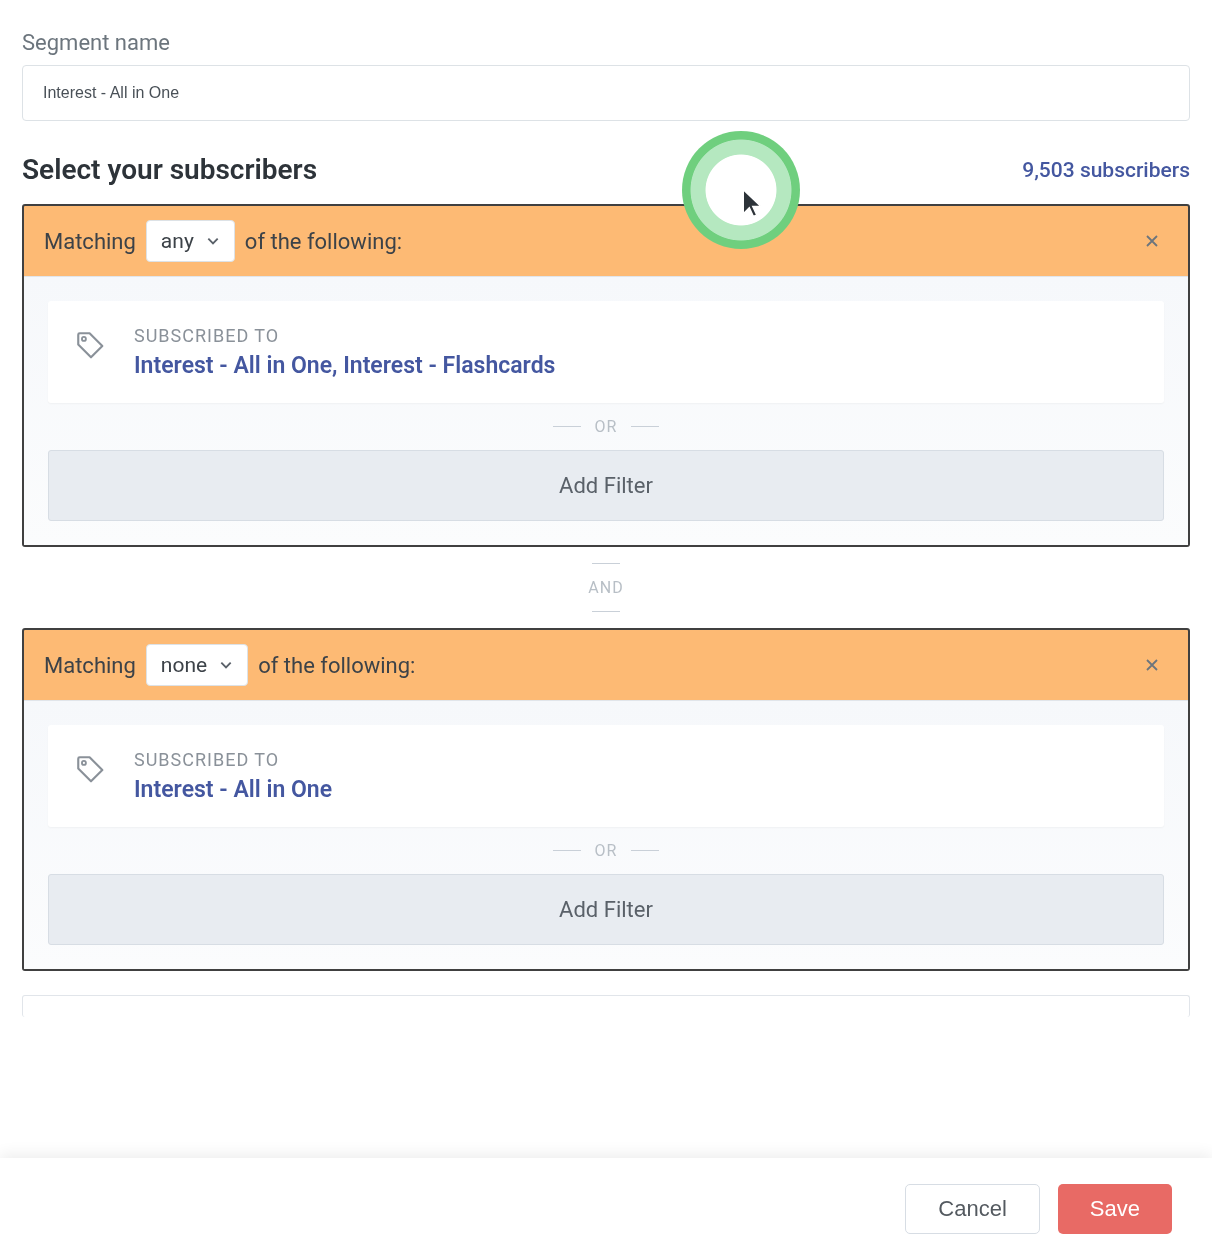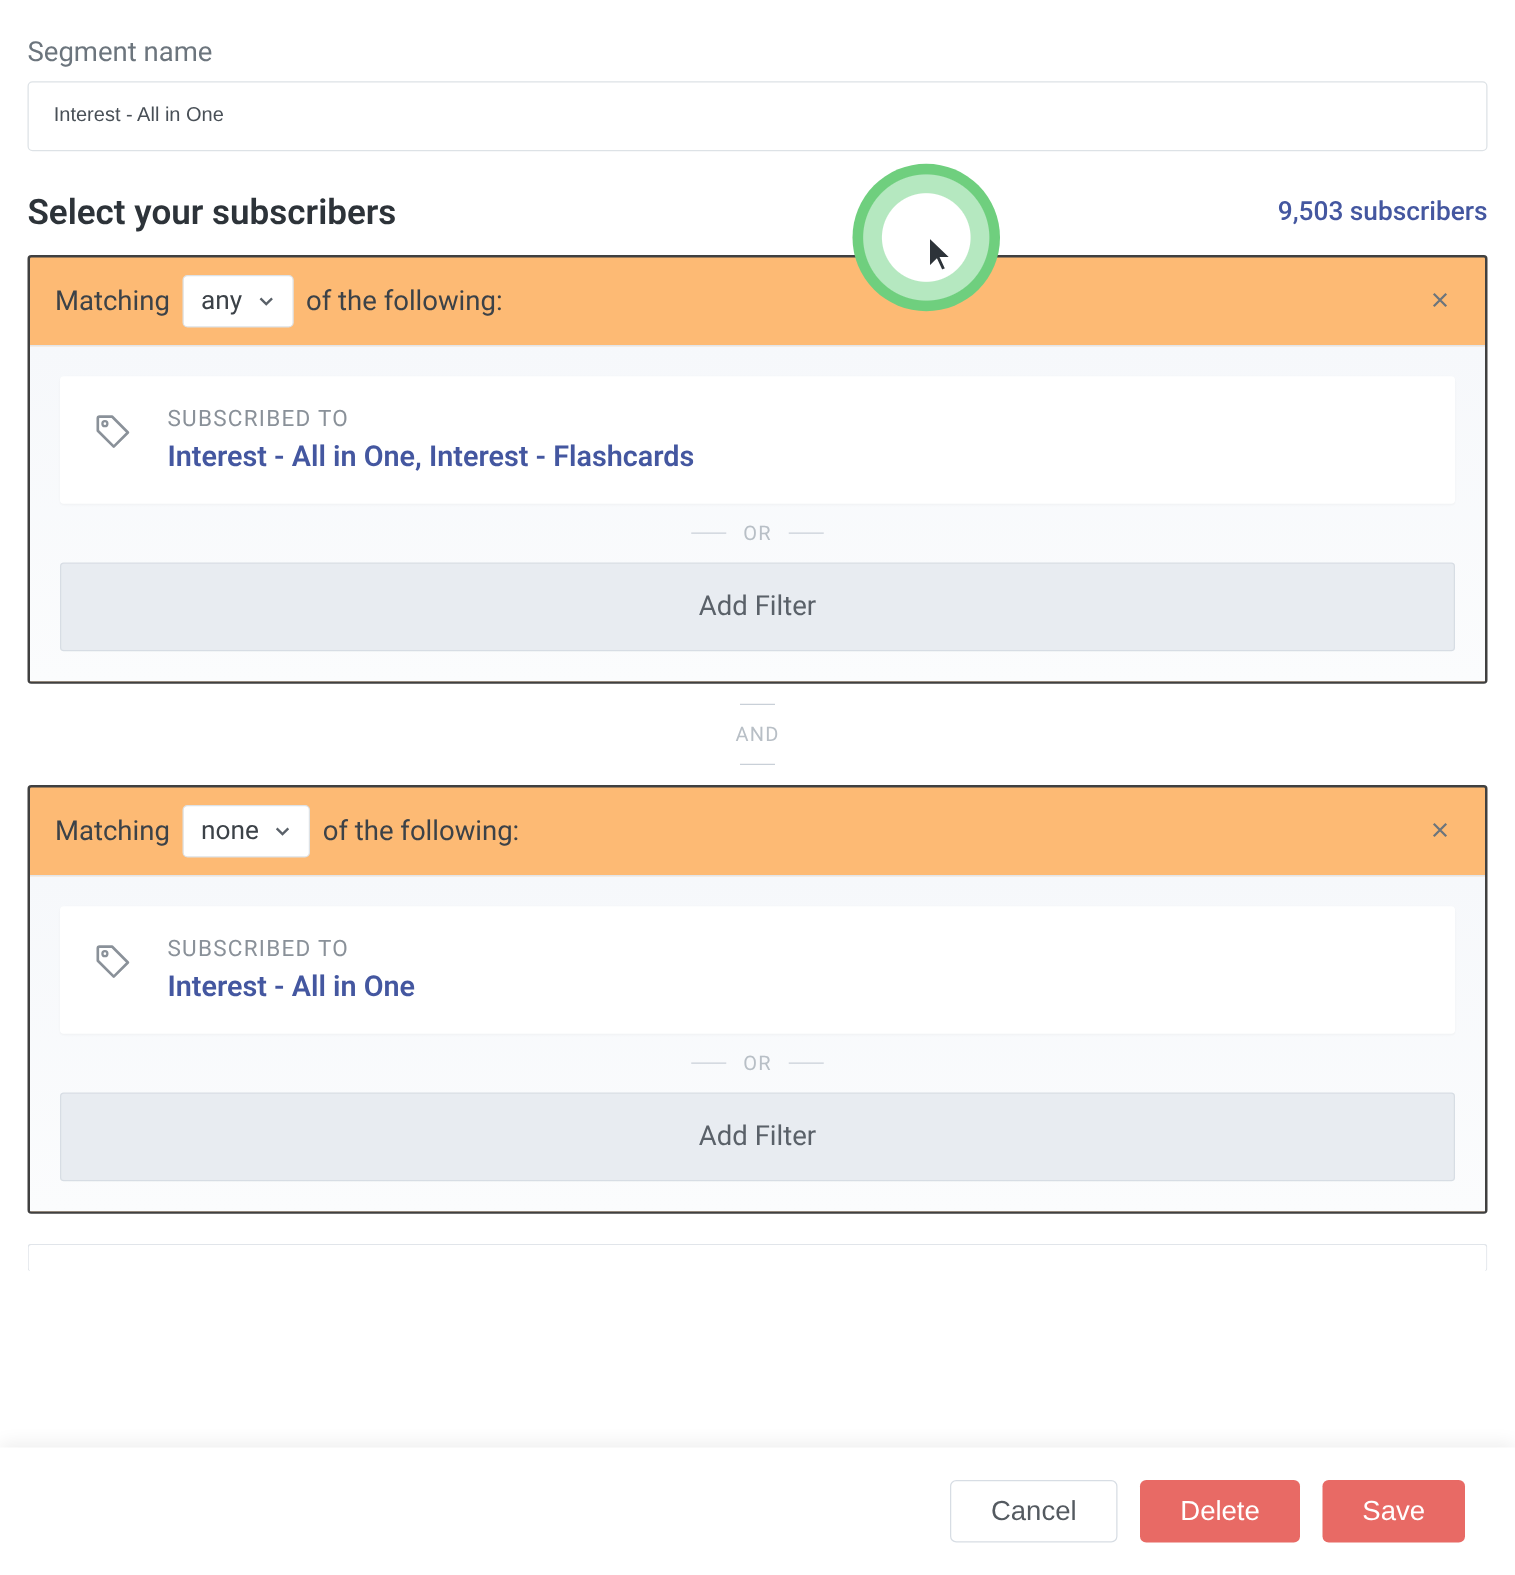--- a/index.html
+++ b/index.html
@@ -318,18 +318,17 @@
 </div>
 
 <div style="height:24px"></div>
 <div class="empty-group"></div>
 
 <div class="spacer-bottom"></div>
 
 
 <div class="footer-bar">
   <button class="btn btn-cancel">Cancel</button>
-  <button class="btn btn-delete">Delete</button>
   <button class="btn btn-save">Save</button>
 </div>
 
 
 
 
 </body></html>

